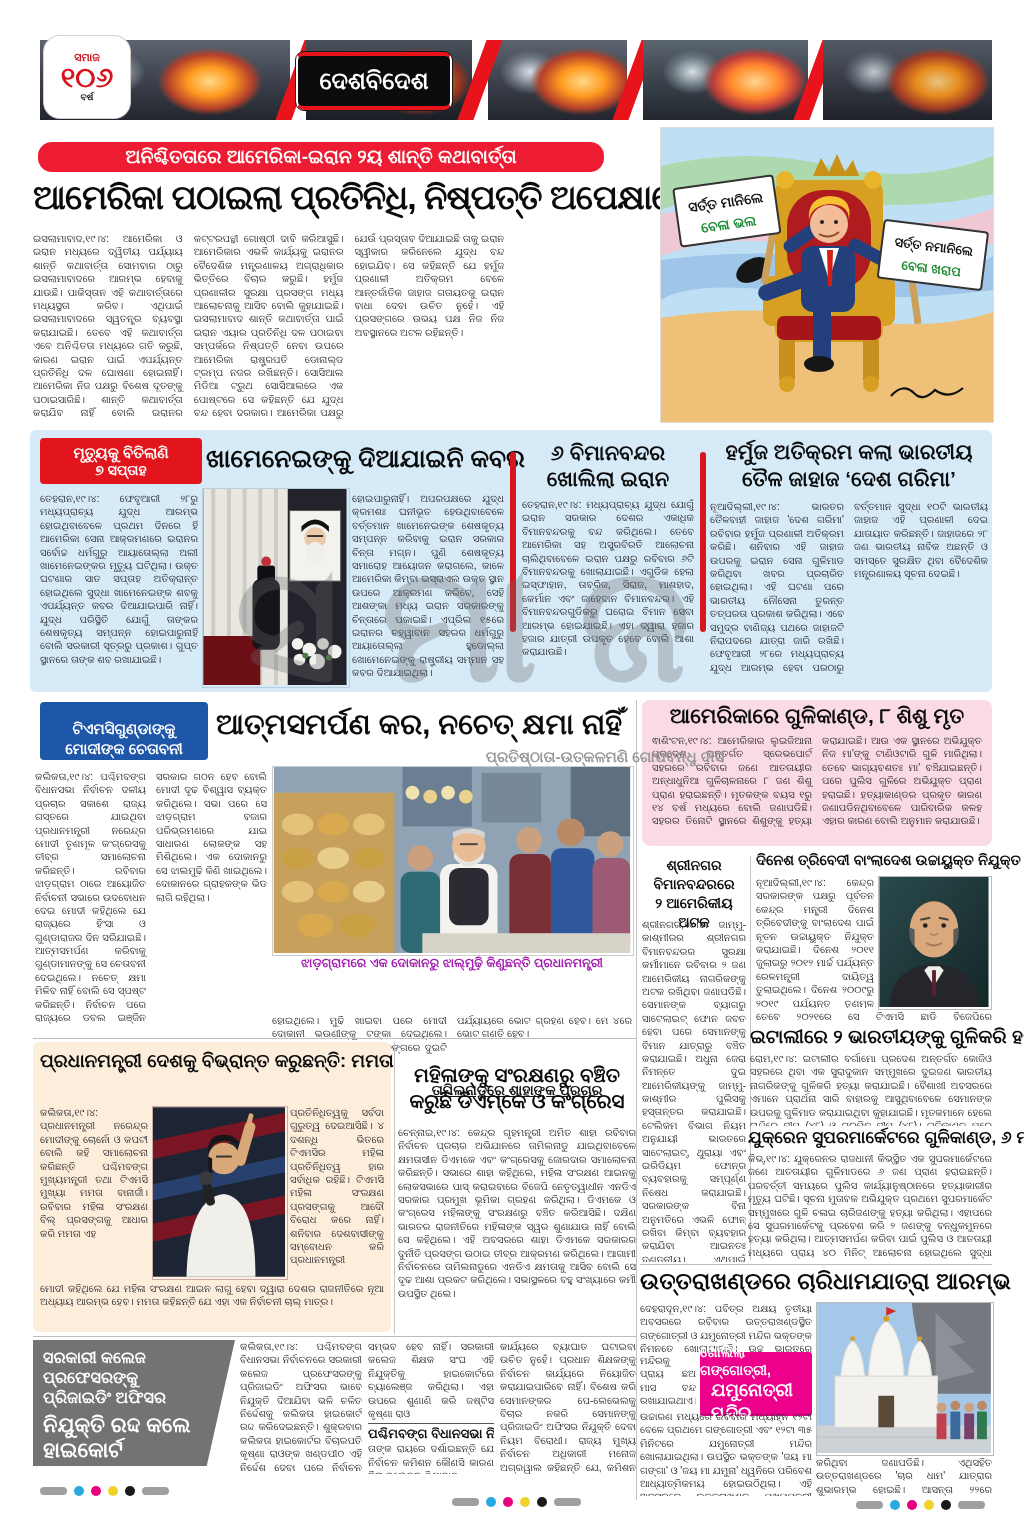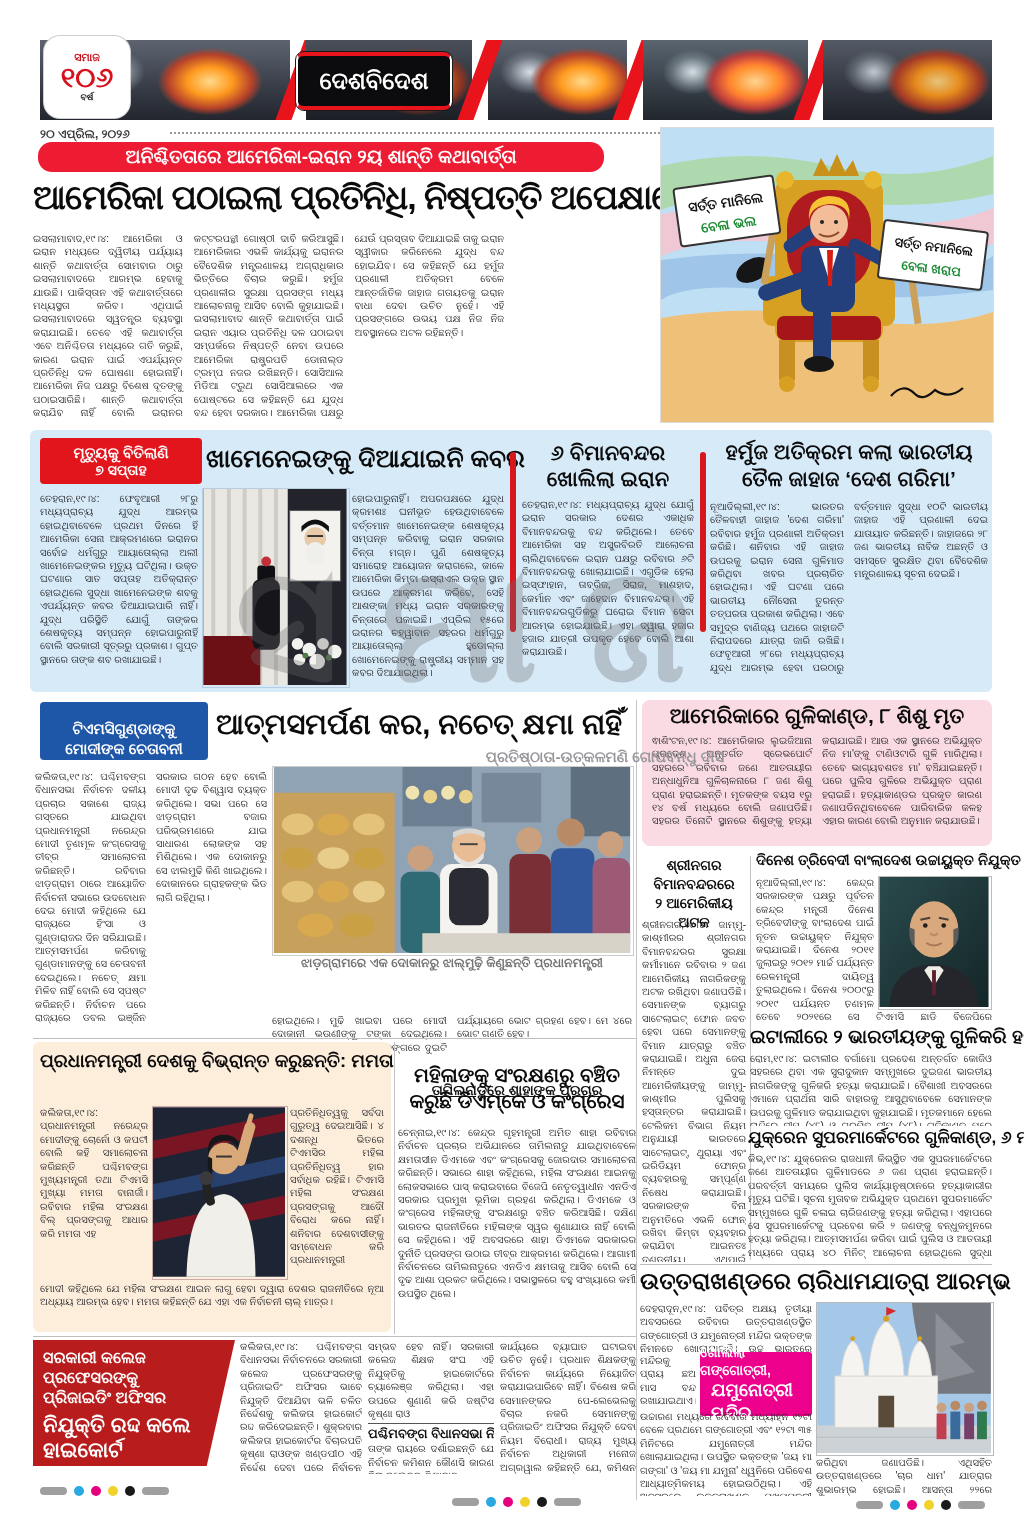--- a/index.html
+++ b/index.html
@@ -46,24 +46,20 @@
   <div class="abs ctr" style="left:296px;top:52px;width:152px;height:50px;background:#0c0c0e;border:2px solid #fff;outline:1px solid #1a1a1a;border-top:4px solid #e8131b;border-bottom:4px solid #e8131b;border-radius:8px;display:flex;align-items:center;justify-content:center;">
     <span class="white" style="font-size:24px;font-weight:800;text-shadow:0 0 2px #000;">ଦେଶବିଦେଶ</span>
   </div>
 
   <div class="abs" style="left:44px;top:36px;width:86px;height:82px;background:#fff;border-radius:16px;box-shadow:0 0 0 1px #d0d0d0;display:flex;flex-direction:column;align-items:center;justify-content:center;">
     <span style="font-size:11px;font-weight:800;color:#c8131c;">ସମାଜ</span>
     <span style="font-size:28px;font-weight:800;color:#d8121d;line-height:1;">୧୦୬</span>
     <span style="font-size:9px;font-weight:700;color:#222;">ବର୍ଷ</span>
   </div>
 
-  <div class="abs" style="left:40px;top:124px;width:952px;height:16px;">
-    <span style="font-size:12px;font-weight:700;color:#3a3a3a;">୨୦ ଏପ୍ରିଲ, ୨୦୨୬</span>
-    <div class="abs" style="left:130px;top:8px;width:822px;border-top:2px dotted #9a9a9a;"></div>
-  </div>
 
   <div class="abs ctr" style="left:38px;top:142px;width:566px;height:30px;background:#ee1c33;border-radius:14px;display:flex;align-items:center;justify-content:center;">
     <span class="white" style="font-size:19px;font-weight:800;">ଅନିଶ୍ଚିତତାରେ ଆମେରିକା-ଇରାନ ୨ୟ ଶାନ୍ତି କଥାବାର୍ତ୍ତା</span>
   </div>
   <div class="abs hl nowrap" style="left:33px;top:178px;width:632px;font-size:34px;letter-spacing:-1px;">ଆମେରିକା ପଠାଇଲା ପ୍ରତିନିଧି, ନିଷ୍ପତ୍ତି ଅପେକ୍ଷାରେ ଇରାନ</div>
   <div class="abs bt c4" style="left:33px;top:232px;width:632px;height:190px;">ଇସଲାମାବାଦ,୧୯।୪: ଆମେରିକା ଓ ଇରାନ ମଧ୍ୟରେ ଦ୍ୱିତୀୟ ପର୍ଯ୍ୟାୟ ଶାନ୍ତି କଥାବାର୍ତ୍ତା ସୋମବାର ଠାରୁ ଇସଲାମାବାଦରେ ଆରମ୍ଭ ହେବାକୁ ଯାଉଛି। ପାକିସ୍ତାନ ଏହି କଥାବାର୍ତ୍ତାରେ ମଧ୍ୟସ୍ଥତା କରିବ। ଏଥିପାଇଁ ଇସଲାମାବାଦରେ ସ୍ୱତନ୍ତ୍ର ବ୍ୟବସ୍ଥା କରାଯାଇଛି। ତେବେ ଏହି କଥାବାର୍ତ୍ତା ଏବେ ଅନିଶ୍ଚିତତା ମଧ୍ୟରେ ଗତି କରୁଛି, କାରଣ ଇରାନ ପାଇଁ ଏପର୍ଯ୍ୟନ୍ତ ପ୍ରତିନିଧି ଦଳ ଘୋଷଣା ହୋଇନାହିଁ। ଆମେରିକା ନିଜ ପକ୍ଷରୁ ବିଶେଷ ଦୂତଙ୍କୁ ପଠାଇସାରିଛି। ଶାନ୍ତି କଥାବାର୍ତ୍ତା କରାଯିବ ନାହିଁ ବୋଲି ଇରାନର କଟ୍ଟରପନ୍ଥୀ ଗୋଷ୍ଠୀ ଦାବି କରିଆସୁଛି। ଆମେରିକାର ଏଭଳି କାର୍ଯ୍ୟକୁ ଇରାନର ବୈଦେଶିକ ମନ୍ତ୍ରଣାଳୟ ଅଗ୍ରାଧିକାର ଭିତ୍ତିରେ ବିଚାର କରୁଛି। ହର୍ମୁଜ ପ୍ରଣାଳୀର ସୁରକ୍ଷା ପ୍ରସଙ୍ଗ ମଧ୍ୟ ଆଲୋଚନାକୁ ଆସିବ ବୋଲି କୁହାଯାଇଛି। ଇସଲାମାବାଦ ଶାନ୍ତି କଥାବାର୍ତ୍ତା ପାଇଁ ଇରାନ ଏୟାର ପ୍ରତିନିଧି ଦଳ ପଠାଇବା ସମ୍ପର୍କରେ ନିଷ୍ପତ୍ତି ନେବା ଉପରେ ଆମେରିକା ରାଷ୍ଟ୍ରପତି ଡୋନାଲ୍ଡ ଟ୍ରମ୍ପ ନଜର ରଖିଛନ୍ତି। ସୋସିଆଲ ମିଡିଆ ଟ୍ରୁଥ ସୋସିଆଲରେ ଏକ ପୋଷ୍ଟରେ ସେ କହିଛନ୍ତି ଯେ ଯୁଦ୍ଧ ବନ୍ଦ ହେବା ଦରକାର। ଆମେରିକା ପକ୍ଷରୁ ଯେଉଁ ପ୍ରସ୍ତାବ ଦିଆଯାଇଛି ତାକୁ ଇରାନ ସ୍ୱୀକାର କରିନେଲେ ଯୁଦ୍ଧ ବନ୍ଦ ହୋଇଯିବ। ସେ କହିଛନ୍ତି ଯେ ହର୍ମୁଜ ପ୍ରଣାଳୀ ଅତିକ୍ରମ ବେଳେ ଆନ୍ତର୍ଜାତିକ ଜାହାଜ ଗତାୟତକୁ ଇରାନ ବାଧା ଦେବା ଉଚିତ ନୁହେଁ। ଏହି ପ୍ରସଙ୍ଗରେ ଉଭୟ ପକ୍ଷ ନିଜ ନିଜ ଅବସ୍ଥାନରେ ଅଟଳ ରହିଛନ୍ତି।</div>
 
   <div class="abs" style="left:660px;top:127px;width:332px;height:294px;border:1px solid #dcdcdc;">
     <svg width="332" height="294" viewBox="0 0 332 294">
       <rect width="332" height="294" fill="#bfe0f4"></rect>
@@ -232,21 +228,21 @@
 
       <circle cx="258" cy="74" r="13" fill="#caa07e"></circle>
         <rect x="238" y="88" width="42" height="100" rx="10" fill="#7a2e35"></rect>
       <circle cx="300" cy="66" r="14" fill="#b88a66"></circle>
         <rect x="280" y="82" width="44" height="106" rx="10" fill="#31589c"></rect>
       <circle cx="340" cy="78" r="13" fill="#caa07e"></circle>
         <rect x="322" y="92" width="38" height="96" rx="10" fill="#9c5a74"></rect>
       <rect x="150" y="168" width="210" height="20" fill="#d8d3c8"></rect>
     </svg>
   </div>
-  <div class="abs ctr" style="left:272px;top:956px;width:360px;font-size:12.5px;font-weight:800;color:#737373;text-align:center;">ଝାଡ଼ଗ୍ରାମରେ ଏକ ଦୋକାନରୁ ଝାଲ୍‌ମୁଢ଼ି କିଣୁଛନ୍ତି ପ୍ରଧାନମନ୍ତ୍ରୀ</div>
+  <div class="abs ctr" style="left:272px;top:956px;width:360px;font-size:12.5px;font-weight:800;color:#a21caf;text-align:center;">ଝାଡ଼ଗ୍ରାମରେ ଏକ ଦୋକାନରୁ ଝାଲ୍‌ମୁଢ଼ି କିଣୁଛନ୍ତି ପ୍ରଧାନମନ୍ତ୍ରୀ</div>
   <div class="abs bt c2" style="left:272px;top:978px;width:360px;height:56px;margin-top:36px;">ହୋଇଥିଲେ। ମୁଢି ଖାଇବା ପରେ ମୋଦୀ ଦୋକାନୀ ଭଉଣୀଙ୍କୁ ଟଙ୍କା ଦେଇଥିଲେ। ଏପ୍ରିଲ ୨୬ ଓ ୨୯ରେ ପଶ୍ଚିମବଙ୍ଗରେ ଦୁଇଟି ପର୍ଯ୍ୟାୟରେ ଭୋଟ ଗ୍ରହଣ ହେବ। ମେ ୪ରେ ଭୋଟ ଗଣତି ହେବ।</div>
 
   <div class="abs hline" style="left:33px;top:1038px;width:603px;"></div>
   <div class="abs vline" style="left:636px;top:700px;height:800px;"></div>
 
   <div class="abs" style="left:642px;top:700px;width:350px;height:146px;background:#fadbe3;border-radius:8px;">
     <div class="hl ctr nowrap" style="margin-top:4px;font-size:21px;">ଆମେରିକାରେ ଗୁଳିକାଣ୍ଡ, ୮ ଶିଶୁ ମୃତ</div>
     <div class="bt c2" style="margin:6px 10px 0 10px;height:100px;">ଵାଶିଂଟନ,୧୯।୪: ଆମେରିକାର ଲୁଇଜିଆନା ପ୍ରଦେଶ ଅନ୍ତର୍ଗତ ସ୍ରେଭପୋର୍ଟ ସହରରେ ରବିବାର ଜଣେ ଆତତାୟୀର ଅନ୍ଧାଧୁନିଆ ଗୁଳିଚାଳନାରେ ୮ ଜଣ ଶିଶୁ ପ୍ରାଣ ହରାଇଛନ୍ତି। ମୃତକଙ୍କ ବୟସ ୧ରୁ ୧୪ ବର୍ଷ ମଧ୍ୟରେ ବୋଲି ଜଣାପଡିଛି। ସହରର ତିନୋଟି ସ୍ଥାନରେ ଶିଶୁଙ୍କୁ ହତ୍ୟା କରାଯାଇଛି। ଆଉ ଏକ ସ୍ଥାନରେ ଅଭିଯୁକ୍ତ ନିଜ ମା'ଙ୍କୁ ଟାଣିଓଟାରି ଗୁଳି ମାରିଥିଲା। ତେବେ ଭାଗ୍ୟବଶତଃ ମା' ବଞ୍ଚିଯାଇଛନ୍ତି। ପରେ ପୁଲିସ ଗୁଳିରେ ଅଭିଯୁକ୍ତ ପ୍ରାଣ ହରାଇଛି। ହତ୍ୟାକାଣ୍ଡର ପ୍ରକୃତ କାରଣ ଜଣାପଡିନଥିବାବେଳେ ପାରିବାରିକ କଳହ ଏହାର କାରଣ ବୋଲି ଅନୁମାନ କରାଯାଉଛି।</div>
   </div>
 
@@ -358,21 +354,21 @@
 
   <div class="abs vline" style="left:394px;top:1042px;height:292px;"></div>
   <div class="abs ctr" style="left:398px;top:1082px;width:238px;font-size:14px;font-weight:800;color:#111;text-decoration:underline;">ତାମିଲନାଡୁରେ ଶାହାଙ୍କ ପ୍ରଚାର</div>
   <div class="abs hl ctr" style="left:398px;top:1062px;width:238px;font-size:20px;line-height:1.3;">
     <div>ମହିଳାଙ୍କୁ ସଂରକ୍ଷଣରୁ ବଞ୍ଚିତ</div>
     <div>କରୁଛି ଡିଏମ୍‌କେ ଓ କଂଗ୍ରେସ</div>
   </div>
   <div class="abs bt" style="left:398px;top:1126px;width:238px;height:208px;">ଚେନ୍ନାଇ,୧୯।୪: କେନ୍ଦ୍ର ଗୃହମନ୍ତ୍ରୀ ଅମିତ ଶାହା ରବିବାର ନିର୍ବାଚନ ପ୍ରଚାର ଅଭିଯାନରେ ତାମିଲନାଡୁ ଯାଇଥିବାବେଳେ କ୍ଷମତାସୀନ ଡିଏମକେ ଏବଂ କଂଗ୍ରେସକୁ ଜୋରଦାର ସମାଲୋଚନା କରିଛନ୍ତି। ସଭାରେ ଶାହା କହିଥିଲେ, ମହିଳା ସଂରକ୍ଷଣ ଆଇନକୁ ଲୋକସଭାରେ ପାସ୍ କରାଇବାରେ ବିଜେପି ନେତୃତ୍ୱାଧୀନ ଏନଡିଏ ସରକାର ପ୍ରମୁଖ ଭୂମିକା ଗ୍ରହଣ କରିଥିଲା। ଡିଏମକେ ଓ କଂଗ୍ରେସ ମହିଳାଙ୍କୁ ସଂରକ୍ଷଣରୁ ବଞ୍ଚିତ କରିଆସିଛି। ଦକ୍ଷିଣ ଭାରତର ରାଜନୀତିରେ ମହିଳାଙ୍କ ସ୍ୱର ଶୁଣାଯାଉ ନାହିଁ ବୋଲି ସେ କହିଥିଲେ। ଏହି ଅବସରରେ ଶାହା ଡିଏମକେ ସରକାରର ଦୁର୍ନୀତି ପ୍ରସଙ୍ଗ ଉଠାଇ ତୀବ୍ର ଆକ୍ରମଣ କରିଥିଲେ। ଆଗାମୀ ନିର୍ବାଚନରେ ତାମିଲନାଡୁରେ ଏନଡିଏ କ୍ଷମତାକୁ ଆସିବ ବୋଲି ସେ ଦୃଢ ଆଶା ପ୍ରକଟ କରିଥିଲେ। ସଭାସ୍ଥଳରେ ବହୁ ସଂଖ୍ୟାରେ କର୍ମୀ ଉପସ୍ଥିତ ଥିଲେ।</div>
 
   <div class="abs hline" style="left:33px;top:1336px;width:603px;"></div>
-  <div class="abs" style="left:33px;top:1340px;width:202px;height:126px;background:#b91c1c;clip-path:polygon(0 0,100% 0,86% 100%,0 100%);padding:8px 10px;box-sizing:border-box;">
+  <div class="abs" style="left:33px;top:1340px;width:202px;height:126px;background:#737373;clip-path:polygon(0 0,100% 0,86% 100%,0 100%);padding:8px 10px;box-sizing:border-box;">
     <div class="white" style="font-size:16px;font-weight:800;line-height:1.25;">ସରକାରୀ କଲେଜ</div>
     <div class="white" style="font-size:16px;font-weight:800;line-height:1.25;">ପ୍ରଫେସରଙ୍କୁ</div>
     <div class="white" style="font-size:16px;font-weight:800;line-height:1.25;">ପ୍ରିଜାଇଡିଂ ଅଫିସର</div>
     <div class="white" style="font-size:21px;font-weight:800;line-height:1.2;margin-top:4px;">ନିଯୁକ୍ତି ରଦ୍ଦ କଲେ</div>
     <div class="white" style="font-size:21px;font-weight:800;line-height:1.2;">ହାଇକୋର୍ଟ</div>
   </div>
   <div class="abs bt" style="left:240px;top:1340px;width:122px;height:134px;">କଲିକତା,୧୯।୪: ପଶ୍ଚିମବଙ୍ଗ ବିଧାନସଭା ନିର୍ବାଚନରେ ସରକାରୀ କଲେଜ ପ୍ରଫେସରଙ୍କୁ ପ୍ରିଜାଇଡିଂ ଅଫିସର ଭାବେ ନିଯୁକ୍ତି ଦିଆଯିବା ଭଳି ଚଳିତ ନିର୍ଦ୍ଦେଶକୁ କଲିକତା ହାଇକୋର୍ଟ ରଦ୍ଦ କରିଦେଇଛନ୍ତି। ଶୁକ୍ରବାର କଲିକତା ହାଇକୋର୍ଟର ବିଚାରପତି କୃଷ୍ଣା ରାଓଙ୍କ ଖଣ୍ଡପୀଠ ଏହି ନିର୍ଦ୍ଦେଶ ଦେବା ପରେ ନିର୍ବାଚନ ପରିଚାଳନା ନେଇ ନିର୍ବାଚନ କମିଶନ ଅସୁବିଧାରେ ପଡିଛନ୍ତି।</div>
   <div class="abs" style="left:368px;top:1340px;width:126px;height:134px;overflow:hidden;">
     <div class="bt" style="height:auto;">ସମ୍ଭବ ହେବ ନାହିଁ। ସରକାରୀ କଲେଜ ଶିକ୍ଷକ ସଂଘ ଏହି ନିଯୁକ୍ତିକୁ ହାଇକୋର୍ଟରେ ଚ୍ୟାଲେଞ୍ଜ କରିଥିଲା। ଏହା ଉପରେ ଶୁଣାଣି କରି ଜଷ୍ଟିସ କୃଷ୍ଣା ରାଓ</div>
     <div class="hl nowrap" style="font-size:13px;border-top:1px solid #555;margin-top:3px;padding-top:2px;">ପଶ୍ଚିମବଙ୍ଗ ବିଧାନସଭା ନିର୍ବାଚନ</div>

